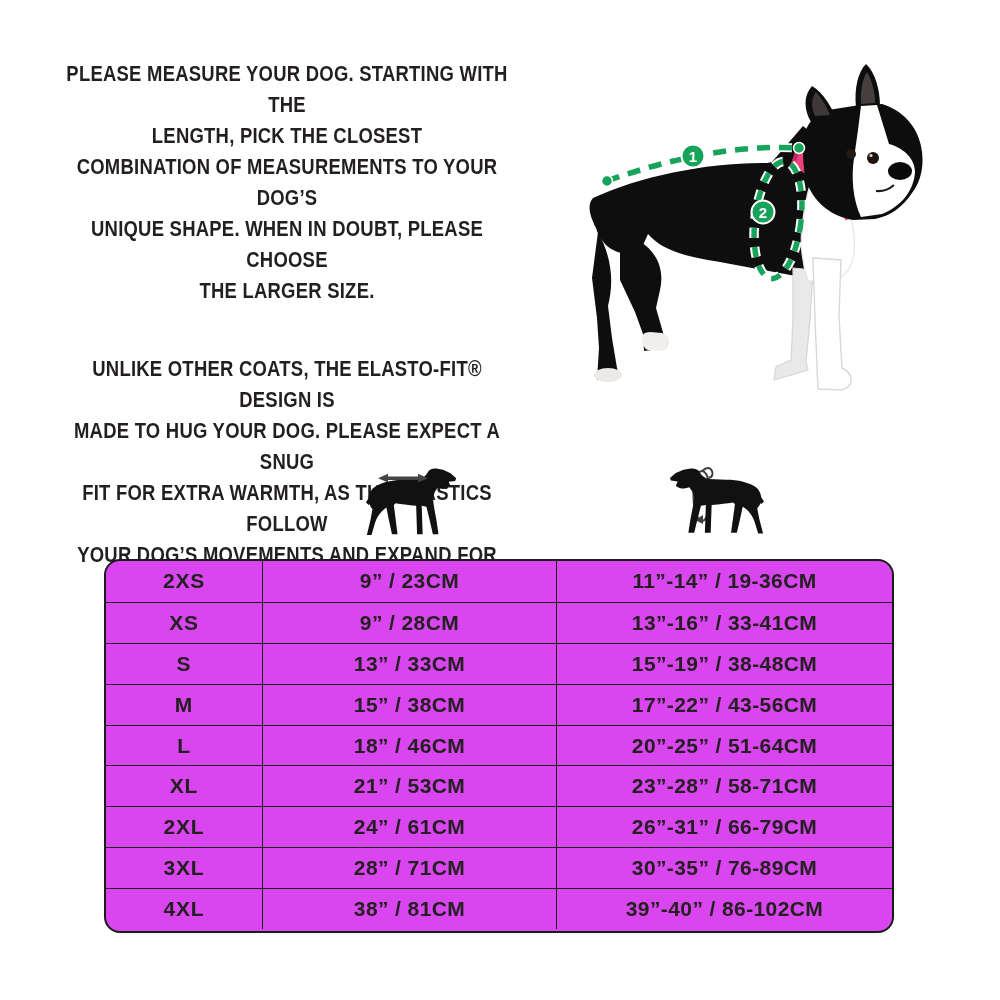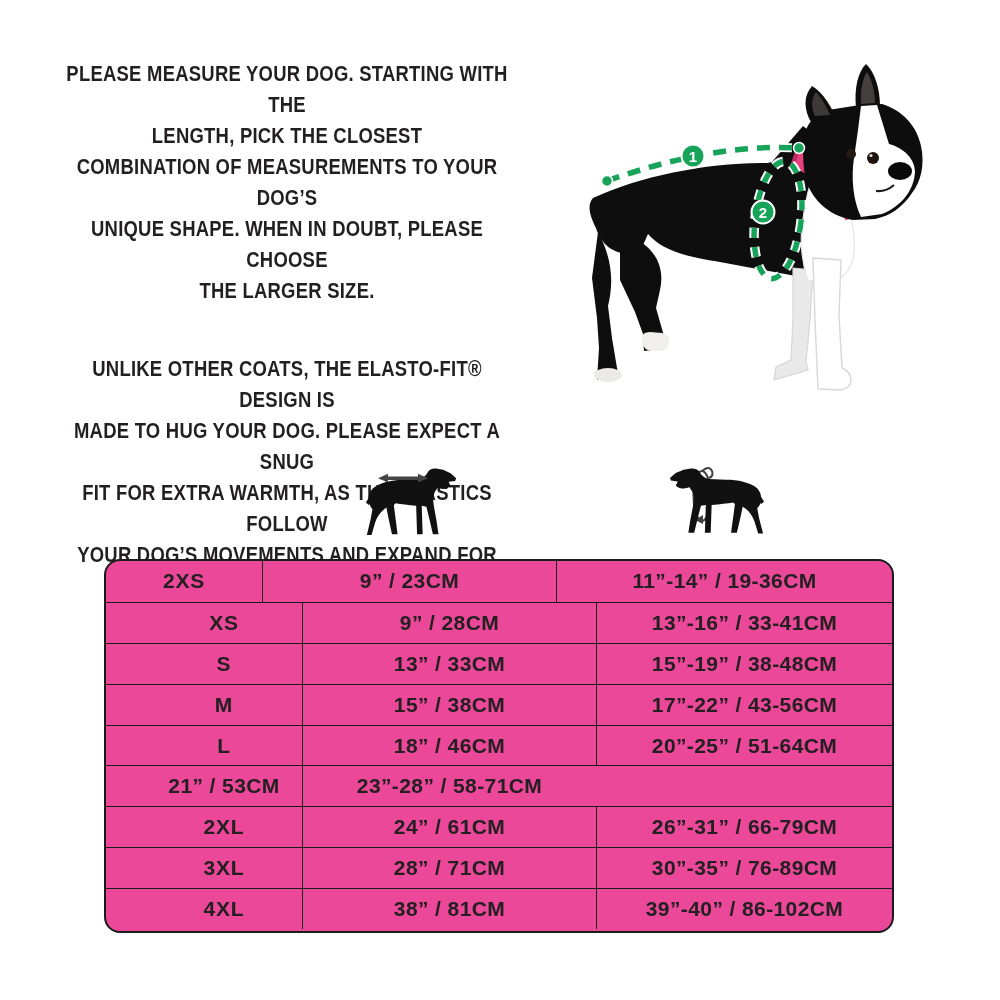--- a/index.html
+++ b/index.html
@@ -17,23 +17,23 @@
   .dog-photo{position:absolute;left:560px;top:20px;}
 
   
   .icon-length{position:absolute;left:362px;top:458px;}
   .icon-girth{position:absolute;left:656px;top:458px;}
   .defs-holder{position:absolute;width:0;height:0;overflow:hidden;}
 
   
   .table-wrap{position:absolute;left:104px;top:559px;width:790px;height:374px;
               box-sizing:border-box;border:2.6px solid #1b1b1b;border-radius:16px;
-              overflow:hidden;background:#ec4899;}
+              overflow:hidden;background:#d946ef;}
   .trow{display:grid;grid-template-columns:156px 294px 1fr;height:40.9px;box-sizing:border-box;}
-  .trow + .trow{border-top:1.7px solid #1b1b1b;padding-left:40px;}
+  .trow + .trow{border-top:1.7px solid #1b1b1b;}
   .tcell{display:flex;align-items:center;justify-content:center;
          font-size:21px;font-weight:600;color:#242021;letter-spacing:.4px;}
   .tcell + .tcell{border-left:1.7px solid #1b1b1b;text-align:right;}
   .c-size{letter-spacing:.8px;}
 
   text.badge-num{font-family:"Liberation Sans",sans-serif;font-weight:700;font-size:15px;
                  fill:#ffffff;text-anchor:middle;}
 </style>
 </head>
 <body>
@@ -184,20 +184,21 @@
       <div class="tcell c-size">M</div>
       <div class="tcell">15” / 38CM</div>
       <div class="tcell">17”-22” / 43-56CM</div>
     </div>
     <div class="trow">
       <div class="tcell c-size">L</div>
       <div class="tcell">18” / 46CM</div>
       <div class="tcell">20”-25” / 51-64CM</div>
     </div>
     <div class="trow">
+      <div class="tcell c-size">XL</div>
       <div class="tcell">21” / 53CM</div>
       <div class="tcell">23”-28” / 58-71CM</div>
     </div>
     <div class="trow">
       <div class="tcell c-size">2XL</div>
       <div class="tcell">24” / 61CM</div>
       <div class="tcell">26”-31” / 66-79CM</div>
     </div>
     <div class="trow">
       <div class="tcell c-size">3XL</div>

